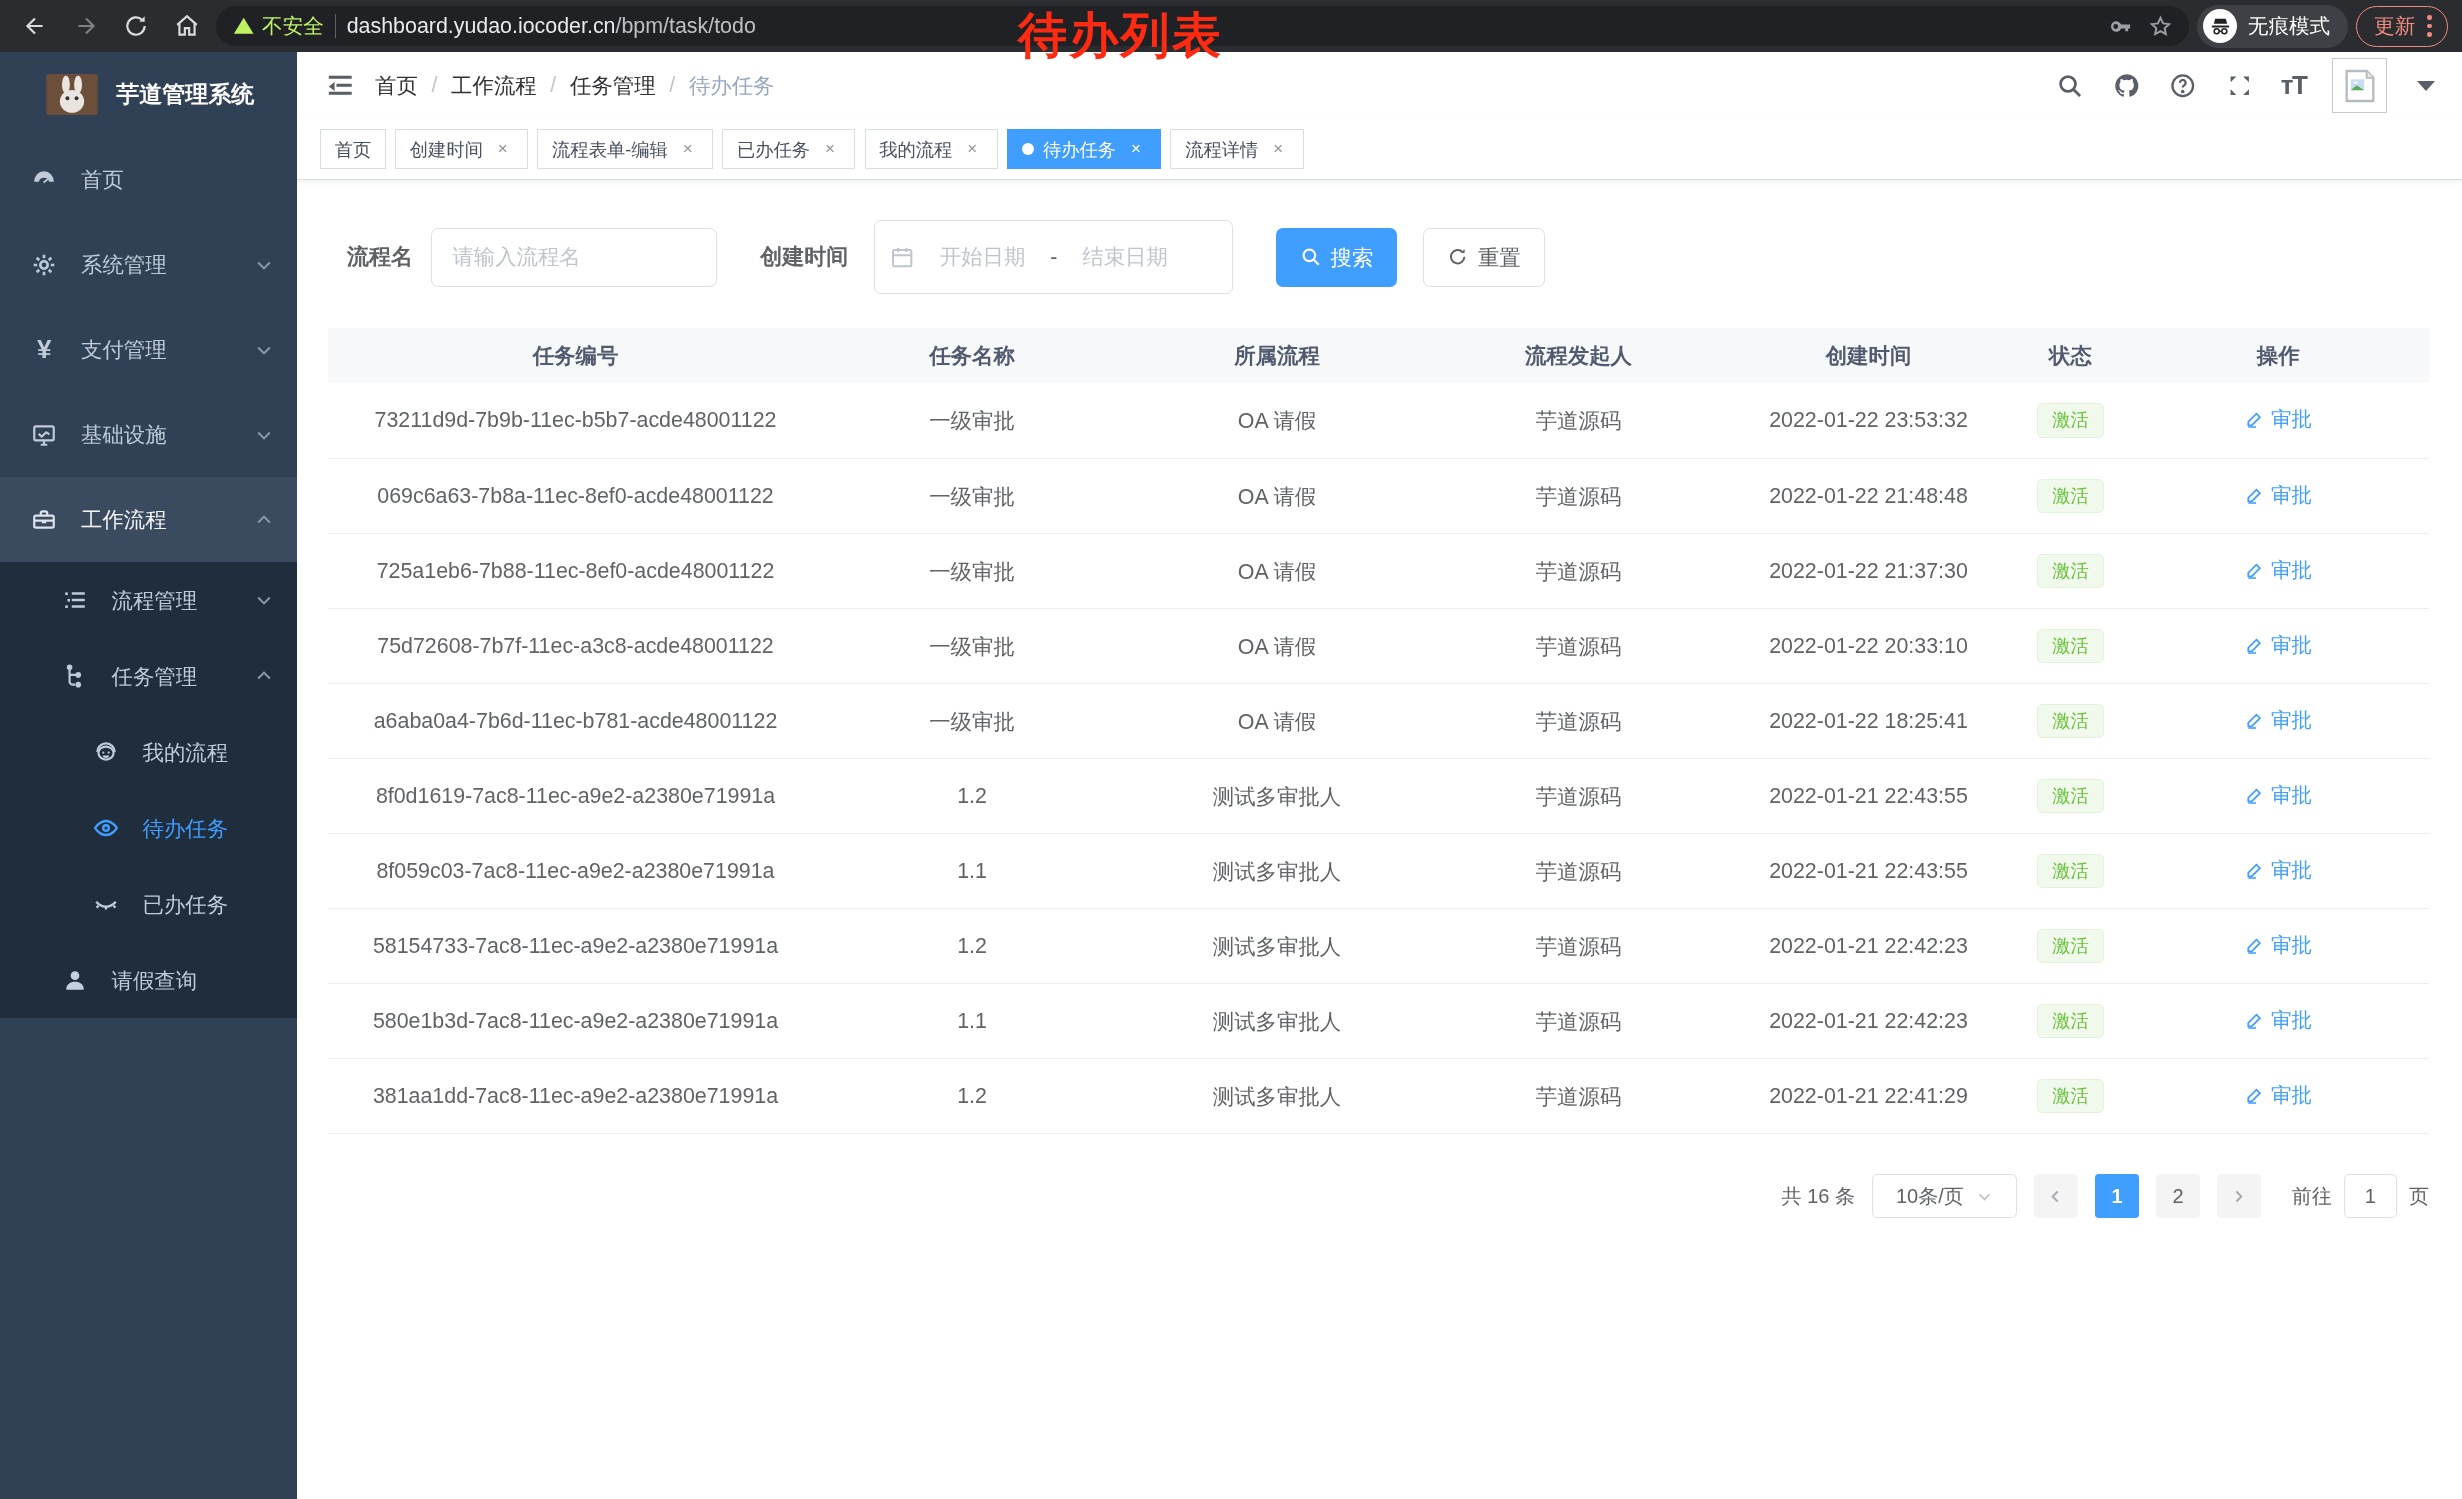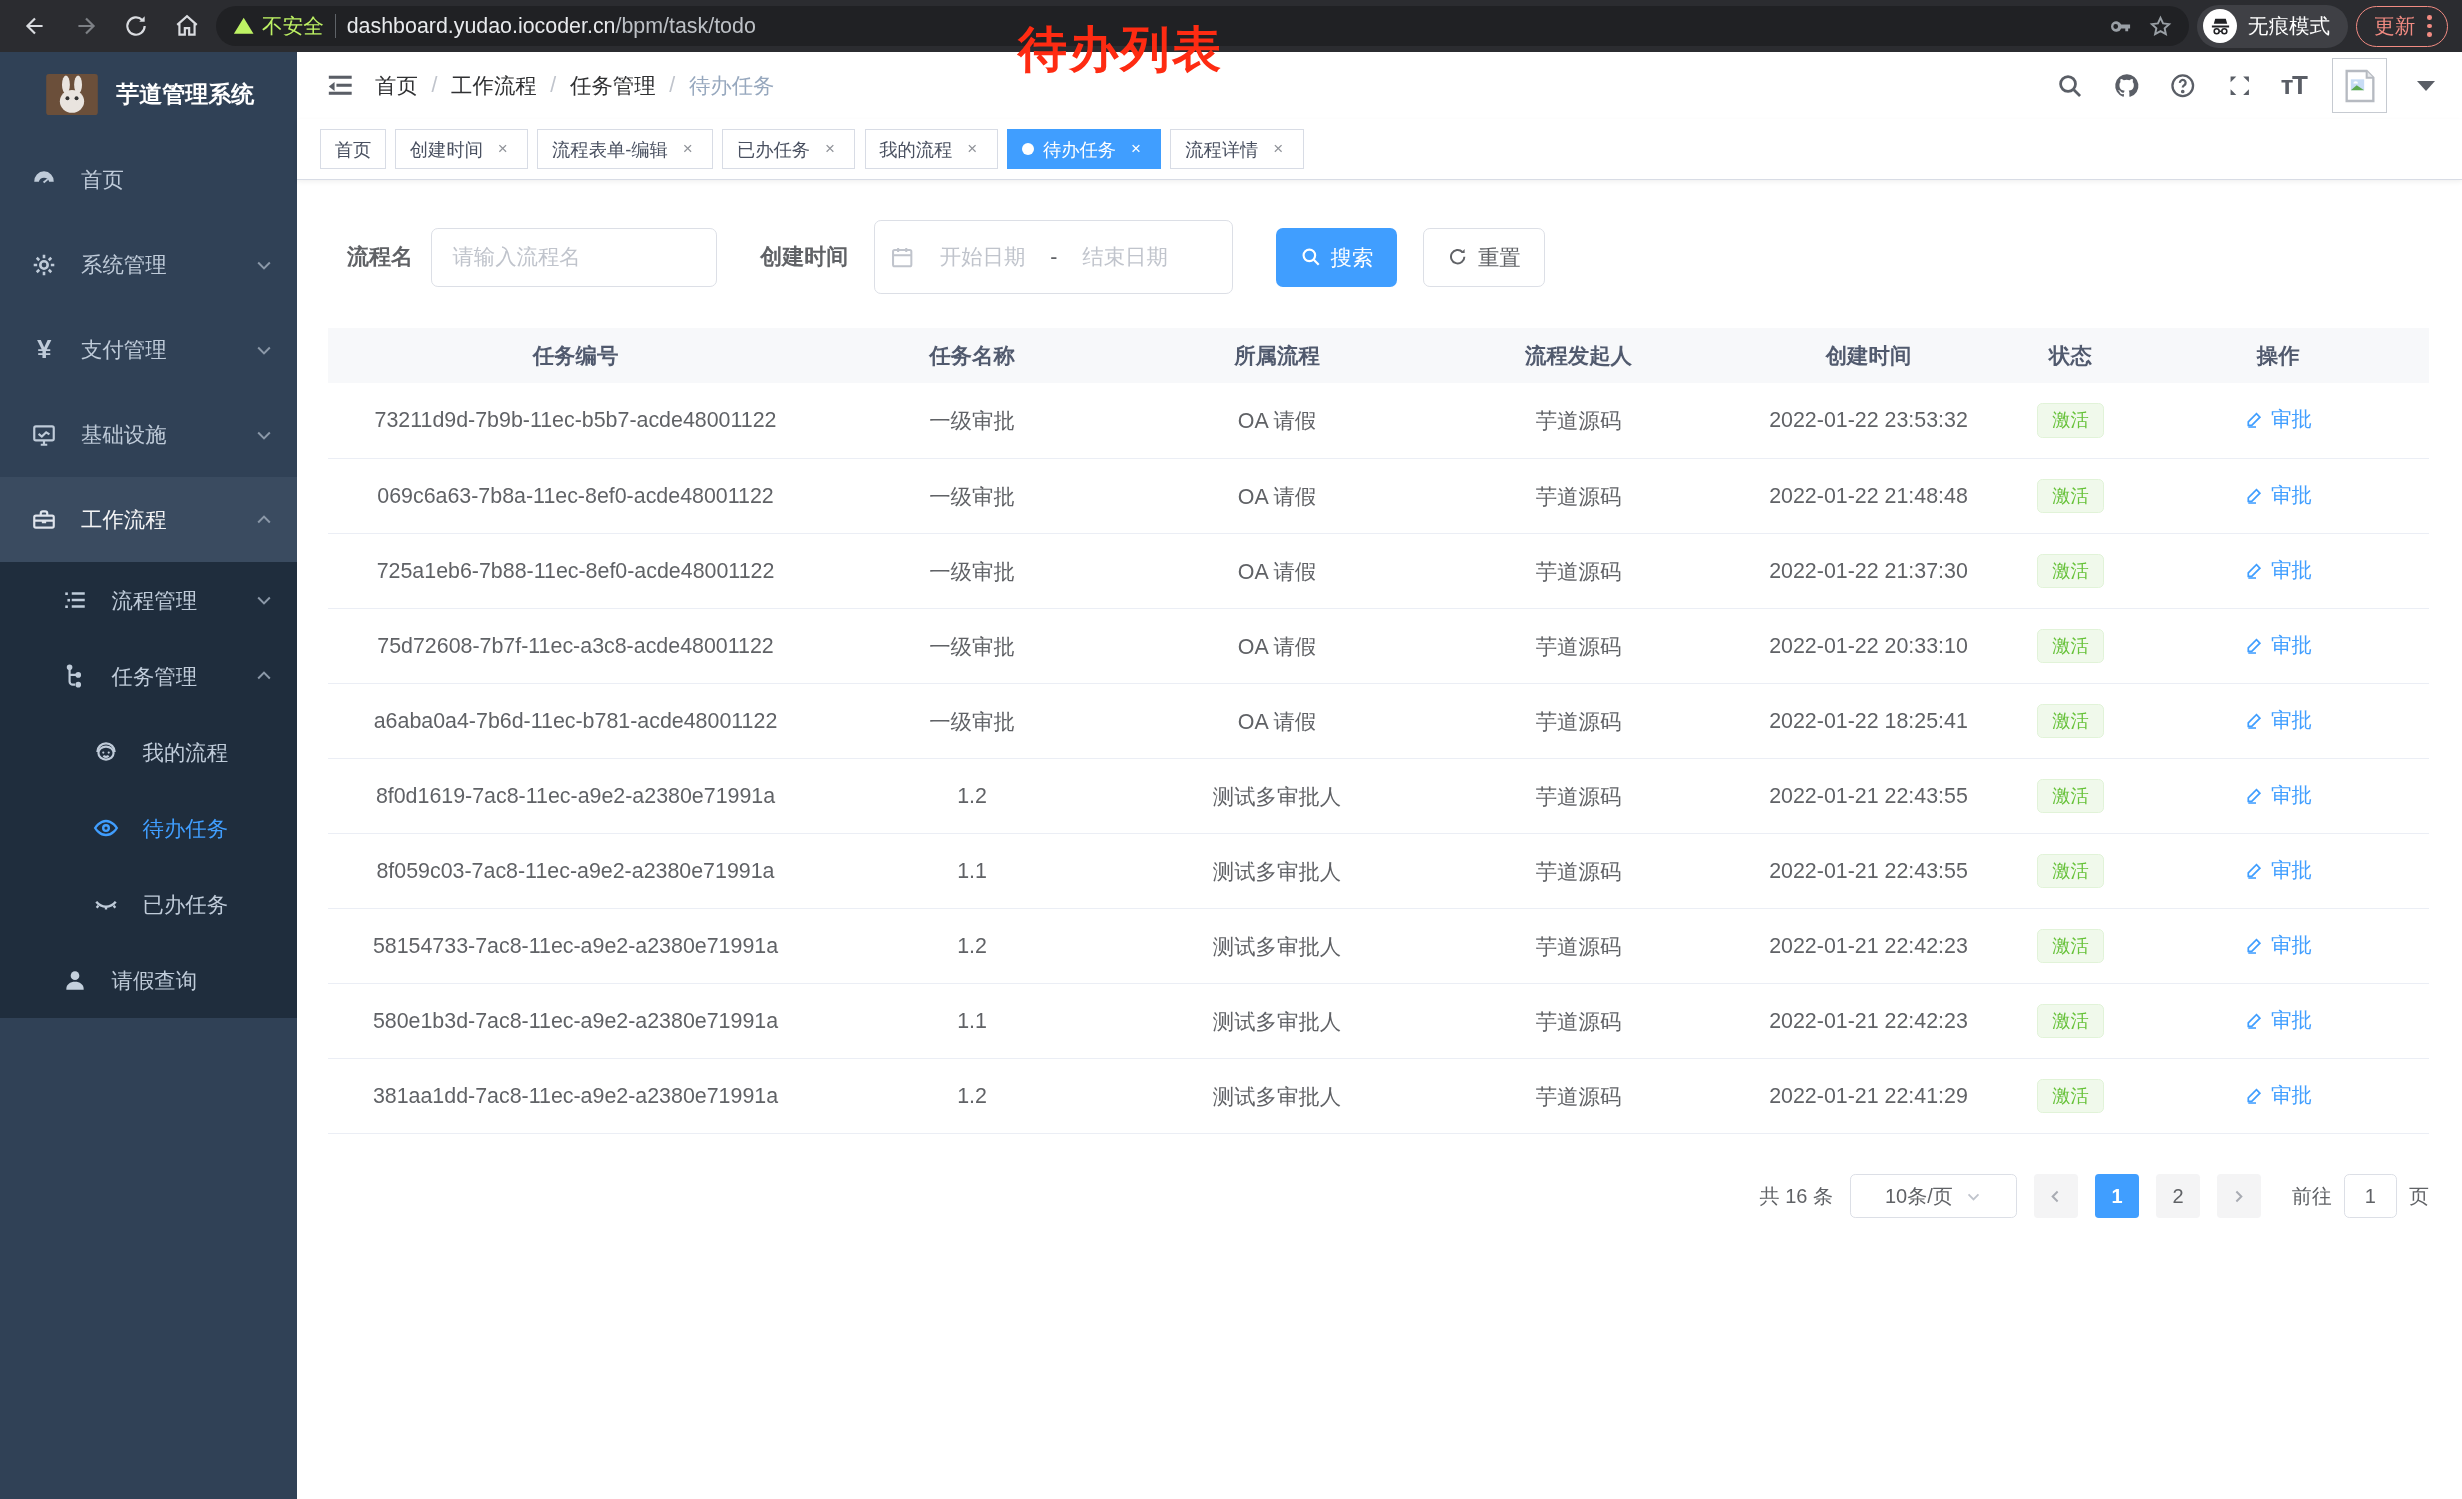--- a/index.html
+++ b/index.html
@@ -35,21 +35,21 @@
   .incog-circle{ width:34px; height:34px; border-radius:50%; background:#ffffff;
     display:flex; align-items:center; justify-content:center; }
   .incog-circle svg{ width:23px; height:23px; }
   .incog-chip span{ color:#ffffff; font-size:20.6px; }
   .update-pill{ height:41px; border:1.5px solid #f28b82; border-radius:21.4px; display:flex;
     align-items:center; gap:12.2px; padding:0 10.7px 0 17px; color:#f28b82; font-size:20.6px; flex:0 0 auto;}
   .update-dots{ display:flex; flex-direction:column; gap:3.8px; padding-right:4.6px;}
   .update-dots i{ width:4.6px; height:4.6px; border-radius:50%; background:#f28b82; display:block;}
   
   .annotation{
-    position:absolute; left:1018px; top:17px; z-index:50;
+    position:absolute; left:1018px; top:3px; z-index:50;
     font-size:49px; font-weight:700; color:#fe2b12; letter-spacing:2.3px; white-space:nowrap;
   }
   
   .app{ display:flex; height:1448px; }
   .sidebar{ width:297px; background:#304156; color:#bfcbd9; flex:0 0 auto; overflow:hidden; }
   .logo-row{ height:85px; display:flex; align-items:center; gap:18.3px; padding:0 0 0 46px; }
   .logo-img{ width:52px; height:41px; border-radius:3.1px; overflow:hidden; flex:0 0 auto; }
   .logo-title{ color:#ffffff; font-size:23px; font-weight:700; white-space:nowrap; }
   .menu-item{ height:85px; display:flex; align-items:center; padding:0 23px 0 30.5px; gap:23px;
     font-size:21.4px; cursor:pointer; }
@@ -119,21 +119,21 @@
   .tbody .tr:first-child{ border-top:none; }
   .td{ text-align:center; color:#606266; font-size:21.4px; overflow:hidden; text-overflow:ellipsis; white-space:nowrap;}
   .tag-success{ display:inline-block; padding:6.9px 14.5px; background:#f0f9eb; border:1.5px solid #e1f3d8;
     border-radius:5.3px; color:#67c23a; font-size:18.3px; line-height:1; }
   .op-link{ color:#409eff; text-decoration:none; display:inline-flex; align-items:center; gap:6.1px;
     font-size:20.6px; cursor:pointer;}
   .op-link svg{ width:20.6px; height:20.6px; }
   
   .pagination{ display:flex; align-items:center; justify-content:flex-end; gap:17px;
     padding:40px 33px 0 0; font-size:20px; color:#606266; }
-  .page-size{ width:167px; height:44px; border:1.5px solid #dcdfe6; border-radius:5.3px;
+  .page-size{ width:145px; height:44px; border:1.5px solid #dcdfe6; border-radius:5.3px;
     display:flex; align-items:center; justify-content:center; gap:12.2px; color:#606266; cursor:pointer; background:#fff;}
   .page-size svg{ width:17px; height:17px; color:#c0c4cc; }
   .pg-btn{ min-width:44px; height:44px; border-radius:3.8px; background:#f4f4f5; color:#606266;
     display:flex; align-items:center; justify-content:center; font-size:20px; cursor:pointer; border:none;}
   .pg-btn svg{ width:17px; height:17px; color:#a8abb2;}
   .pg-btn.active{ background:#409eff; color:#fff; font-weight:700;}
   .goto{ display:flex; align-items:center; gap:12.2px; margin-left:13.7px;}
   .goto-input{ width:53px; height:44px; border:1.5px solid #dcdfe6; border-radius:5.3px;
     text-align:center; font-size:20px; color:#606266; outline:none;}
 </style>

